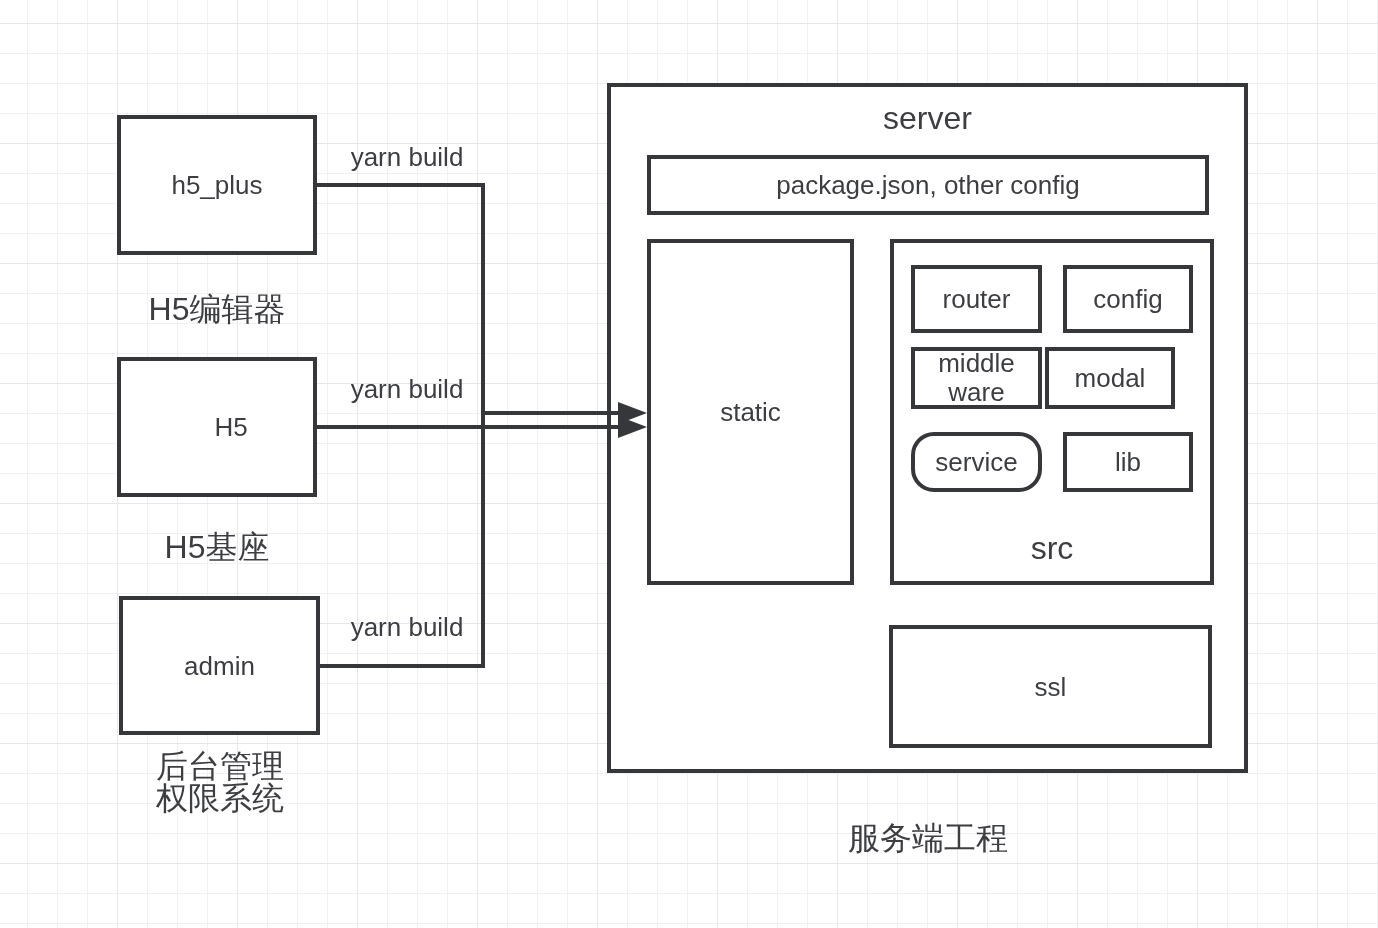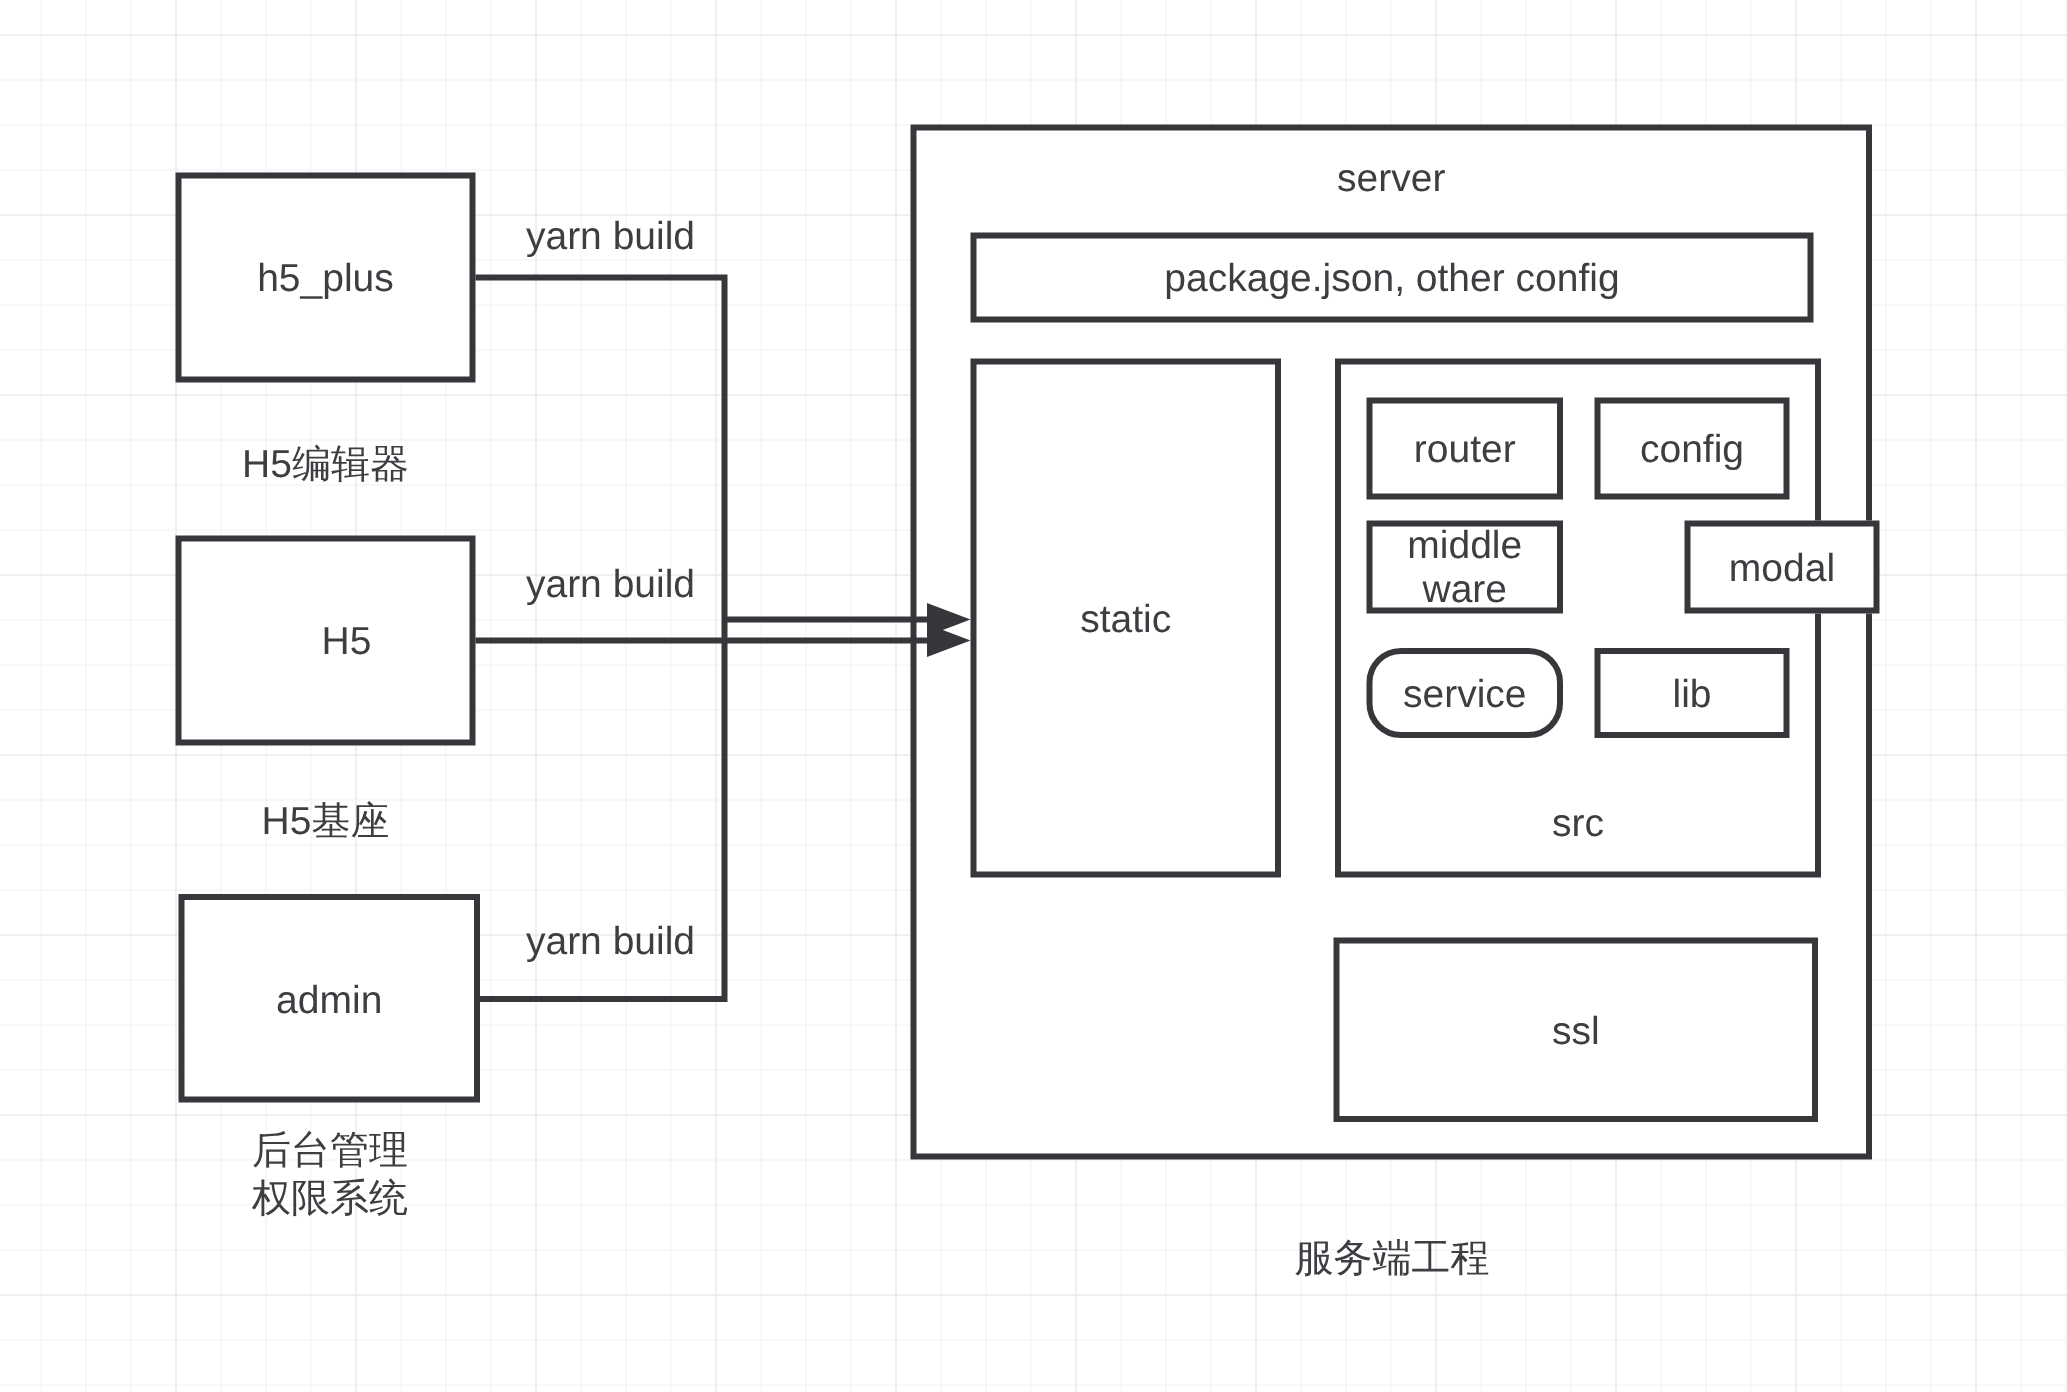--- a/index.html
+++ b/index.html
@@ -24,21 +24,21 @@
     border:4px solid #35373b;
     background:#ffffff;
     display:flex;align-items:center;justify-content:center;
     text-align:center;
     font-size:26px;
     line-height:30px;
   }
   .label-abs{
     position:absolute;
     text-align:center;
-    font-size:26px;
+    font-size:32px;
     line-height:32px;
     white-space:pre-line;
   }
   .edge-label{
     position:absolute;
     text-align:center;
     font-size:26px;
     line-height:30px;
   }
   .wire{position:absolute;left:0;top:0;pointer-events:none;}
@@ -64,21 +64,21 @@
 
   <div class="node" style="left:911px;top:265px;width:131px;height:68px;">
     <span>router</span>
   </div>
   <div class="node" style="left:1063px;top:265px;width:130px;height:68px;">
     <span>config</span>
   </div>
   <div class="node" style="left:911px;top:347px;width:131px;height:62px;line-height:29px;">
     <span>middle ware</span>
   </div>
-  <div class="node" style="left:1123px;top:347px;width:130px;height:62px;">
+  <div class="node" style="left:1045px;top:347px;width:130px;height:62px;">
     <span>modal</span>
   </div>
   <div class="node" style="left:911px;top:432px;width:131px;height:60px;border-radius:23px;">
     <span>service</span>
   </div>
   <div class="node" style="left:1063px;top:432px;width:130px;height:60px;">
     <span>lib</span>
   </div>
 
   <div class="node" style="left:889px;top:625px;width:323px;height:123px;">

